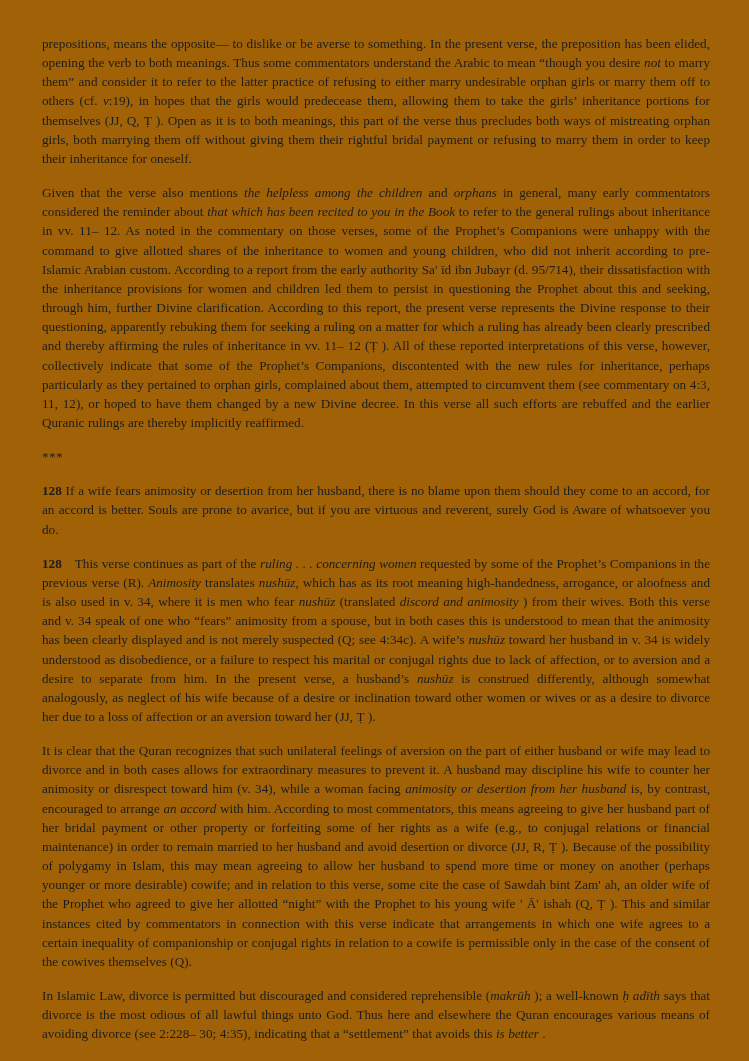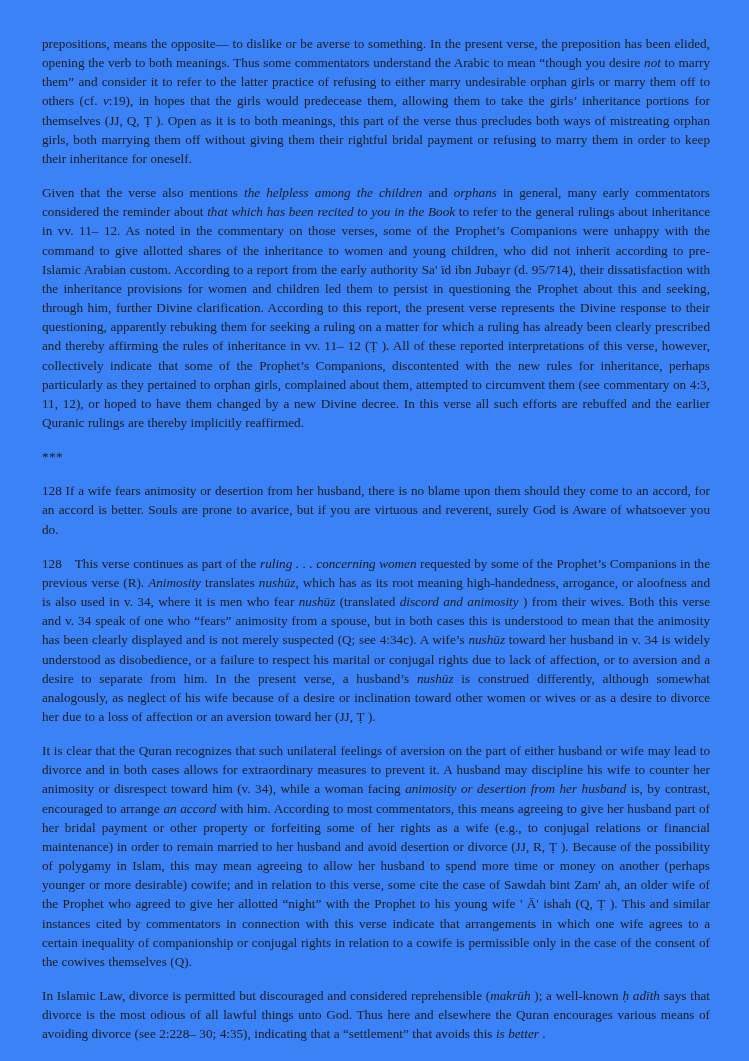--- a/index.html
+++ b/index.html
@@ -8,21 +8,21 @@
     background: #ffffff;
   }
   body {
     font-family: "Liberation Serif", "DejaVu Serif", serif;
     color: #1a1a1a;
   }
   .page {
     position: relative;
     width: 749px;
     height: 1061px;
-    background: #3b82f6;
+    background: #a16207;
     overflow: hidden;
     box-sizing: border-box;
   }
   .text-column {
     position: absolute;
     left: 42px;
     top: 34px;
     width: 668px;
   }
   p.para {
@@ -39,21 +39,21 @@
   p.para:last-child { margin-bottom: 0; }
   .divider {
     margin: 0 0 15px 0;
     font-size: 13.2px;
     line-height: 19.15px;
     letter-spacing: 0.4px;
     text-align: left;
     color: #1c1c1c;
   }
   .verse-num {
-    font-weight: normal;
+    font-weight: bold;
   }
   .num-gap {
     display: inline-block;
     width: 13px;
   }
   i, em { font-style: italic; }
   
   .scan-tint {
     position: absolute;
     inset: 0;

